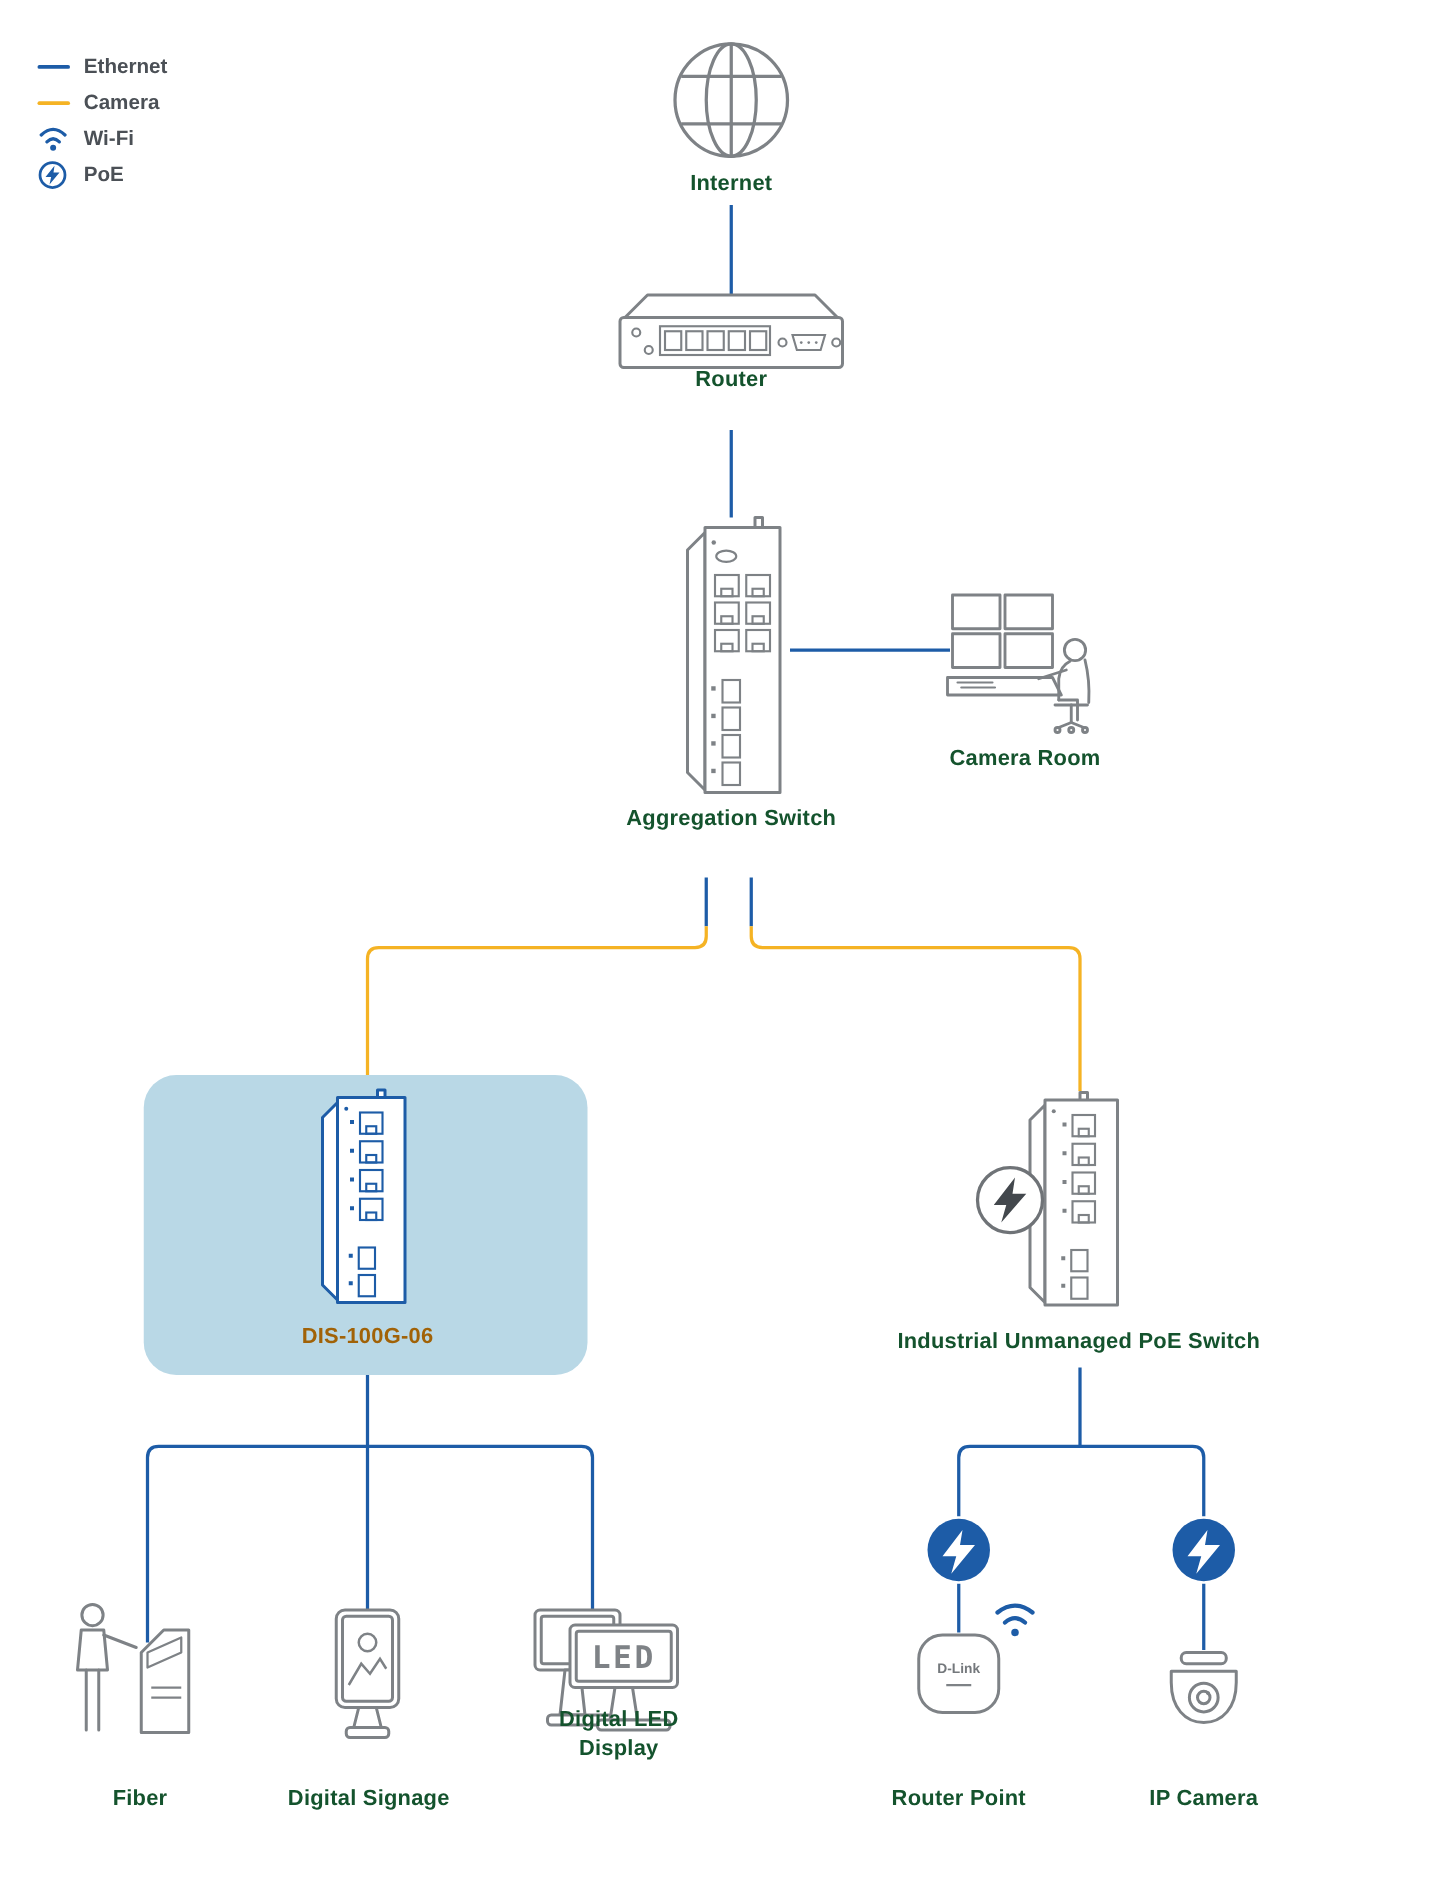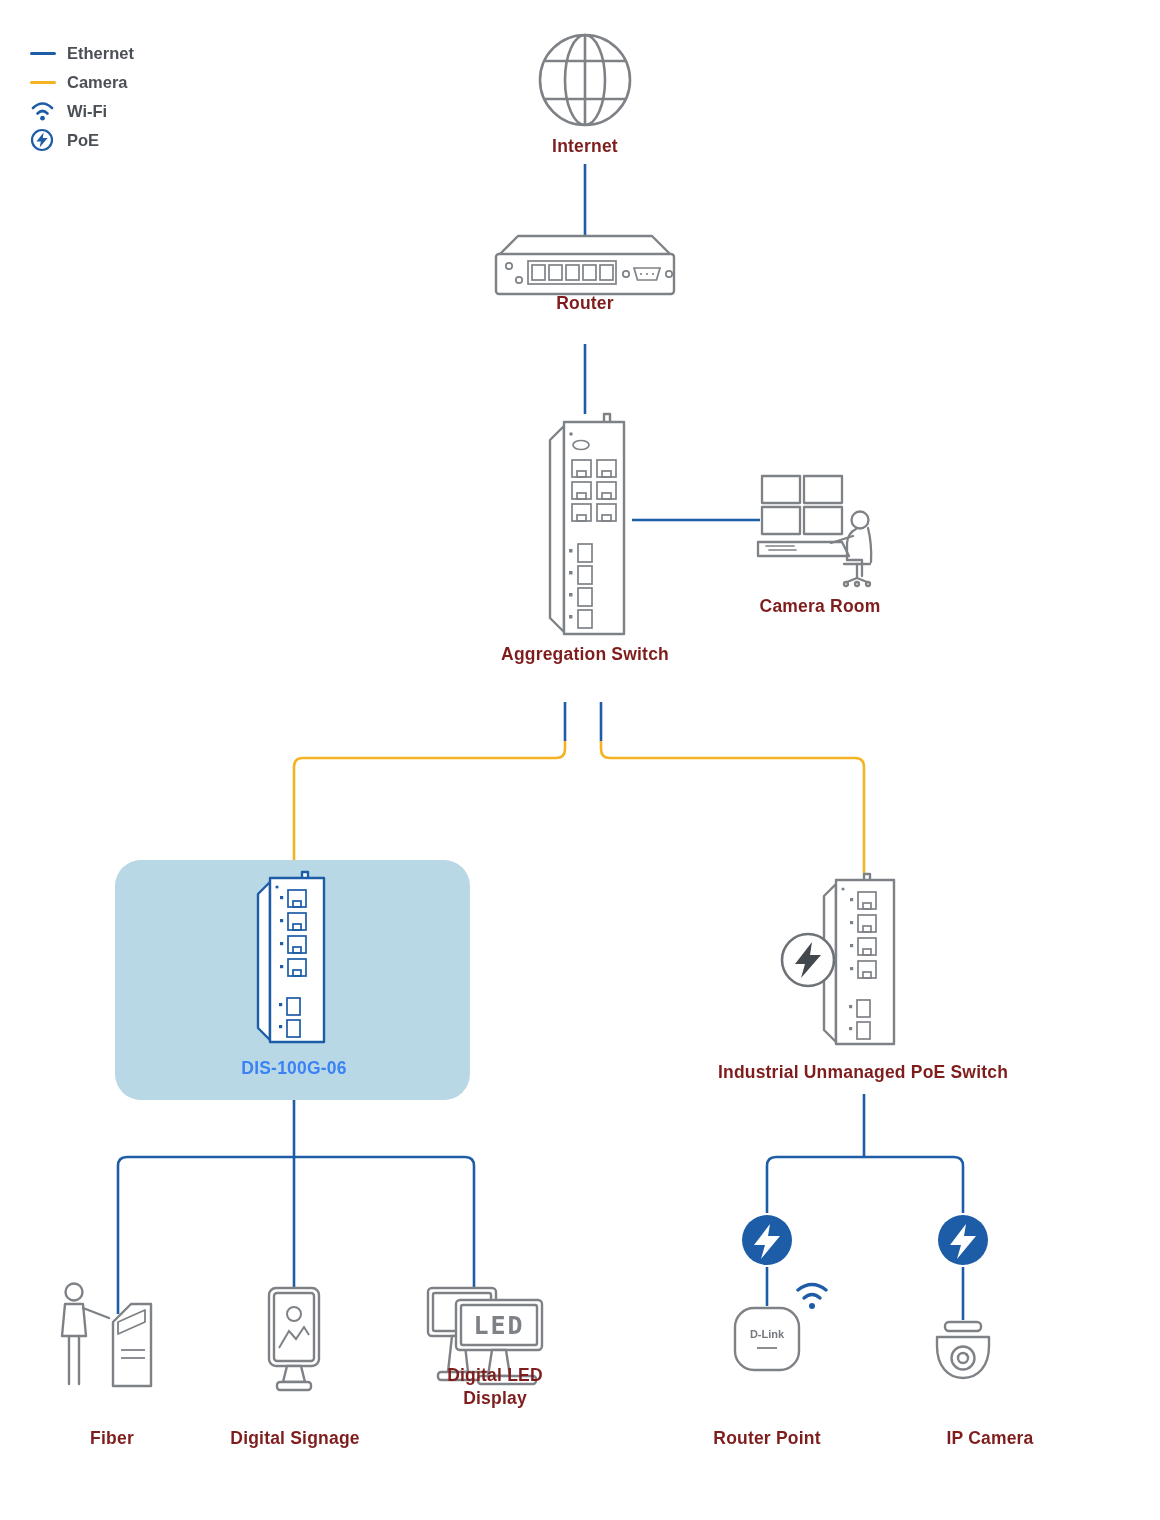--- a/index.html
+++ b/index.html
@@ -9,24 +9,24 @@
     font-family:"Liberation Sans", sans-serif; overflow:hidden;padding-left:16px;
   }
   .links { position:absolute; left:0; top:0; z-index:1; }
   .highlight-box {
     position:absolute; left:115px; top:860px; width:355px; height:240px;
     border-radius:26px; background:#b9d8e6; z-index:0;
   }
   .node-icon { position:absolute; z-index:2; }
   .node-label {
     position:absolute; z-index:3; transform:translateX(-50%);
-    font-size:17.5px; font-weight:700; color:#7f1d1d; text-align:center;
+    font-size:17.5px; font-weight:700; color:#14532d; text-align:center;
     white-space:nowrap; letter-spacing:0.2px;
   }
-  .node-label.blue { color:#3b82f6; }
+  .node-label.blue { color:#a16207; }
   .node-label.wrap { white-space:normal; width:132px; line-height:1.3; }
   .legend { position:absolute; left:30px; top:42px; z-index:3; }
   .legend-row { display:flex; align-items:center; gap:10px; height:22px; margin-bottom:7px; }
   .legend-swatch { width:27px; display:flex; align-items:center; justify-content:flex-start; }
   .legend-line { display:inline-block; width:26px; height:3px; border-radius:2px; }
   .legend-line.eth { background:#1d5ca7; }
   .legend-line.fib { background:#f5b324; }
   .legend-label { font-size:16.5px; font-weight:700; color:#4b5056; }
 </style>
 </head>
@@ -324,15 +324,15 @@
 
   <svg class="node-icon" style="left:930px;top:1318px" width="66" height="76" viewBox="0 0 66 76">
     <g fill="#ffffff" stroke="#7e8286" stroke-width="2.4" stroke-linejoin="round">
       <rect x="15" y="4" width="36" height="9" rx="4"></rect>
       <path d="M7,19 H59 V28 C59,48 48,60 33,60 C18,60 7,48 7,28 Z"></path>
       <circle cx="33" cy="40" r="11.5"></circle>
       <circle cx="33" cy="40" r="5"></circle>
     </g>
     <circle cx="36.5" cy="36.5" r="1.5" fill="#7e8286"></circle>
   </svg>
-  <div class="node-label" style="left:990px;top:1428px">IP Camera</div>
+  <div class="node-label" style="left:963px;top:1428px">IP Camera</div>
 
 </div>
 
 </body></html>

